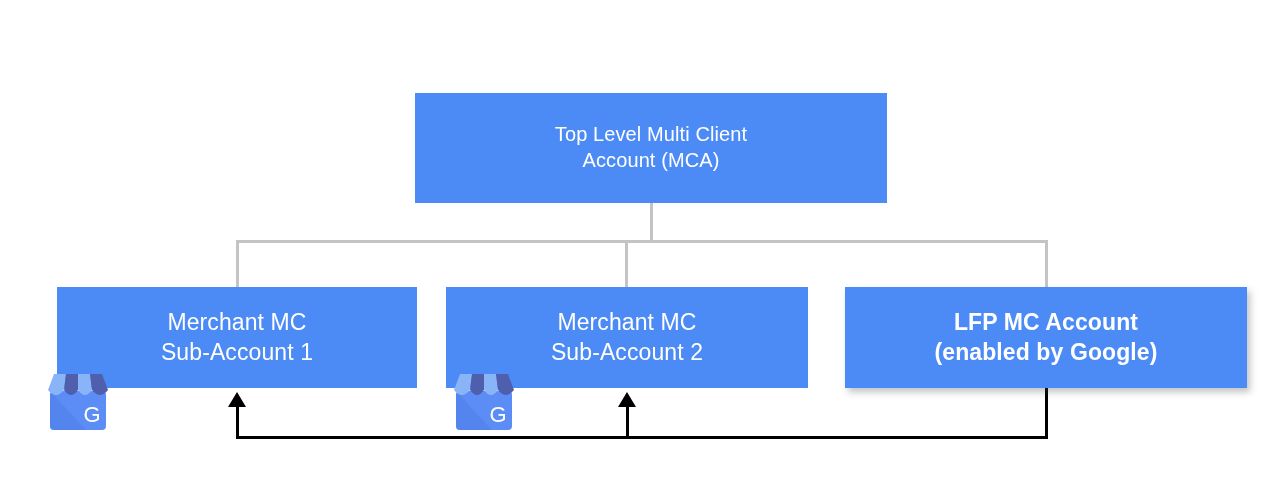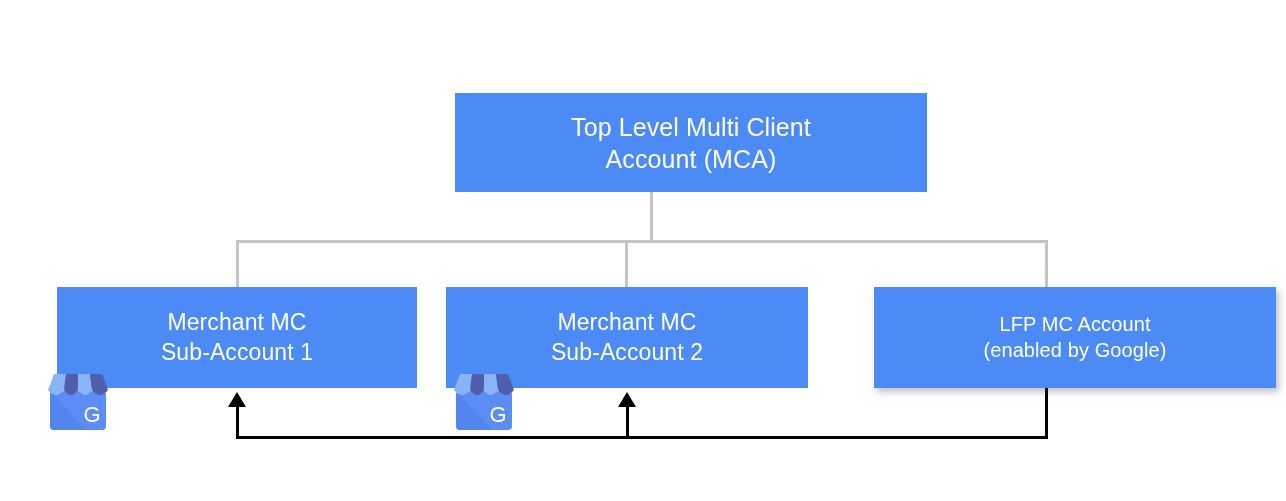--- a/index.html
+++ b/index.html
@@ -32,39 +32,39 @@
     line-height: 1.28;
     box-sizing: border-box;
     z-index: 3;
     font-weight: 400;
     letter-spacing: 0.1px;
   }
   .node .label { display: block; white-space: pre-line; }
 
   #node-mca {
     left: 415px; top: 93px;
-    width: 472px; height: 99px;
-    font-size: 25px;
-    margin-left: 40px;
+    width: 472px; height: 110px;
+    font-size: 20px;
   }
   #node-sub1 {
     left: 57px; top: 287px;
     width: 360px; height: 101px;
     font-size: 23px;
   }
   #node-sub2 {
     left: 446px; top: 287px;
     width: 362px; height: 101px;
     font-size: 23px;
   }
   #node-lfp {
-    left: 874px; top: 287px;
+    left: 845px; top: 287px;
     width: 402px; height: 101px;
-    font-size: 20px;
+    font-size: 23px;
     box-shadow: 3px 4px 7px rgba(60,64,67,0.32);
+    font-weight: bold;
   }
 
   
   .conn-v, .conn-h {
     position: absolute;
     background: #c4c4c4;
     z-index: 1;
   }
   .conn-v { width: 3px; }
   .conn-h { height: 3px; }

